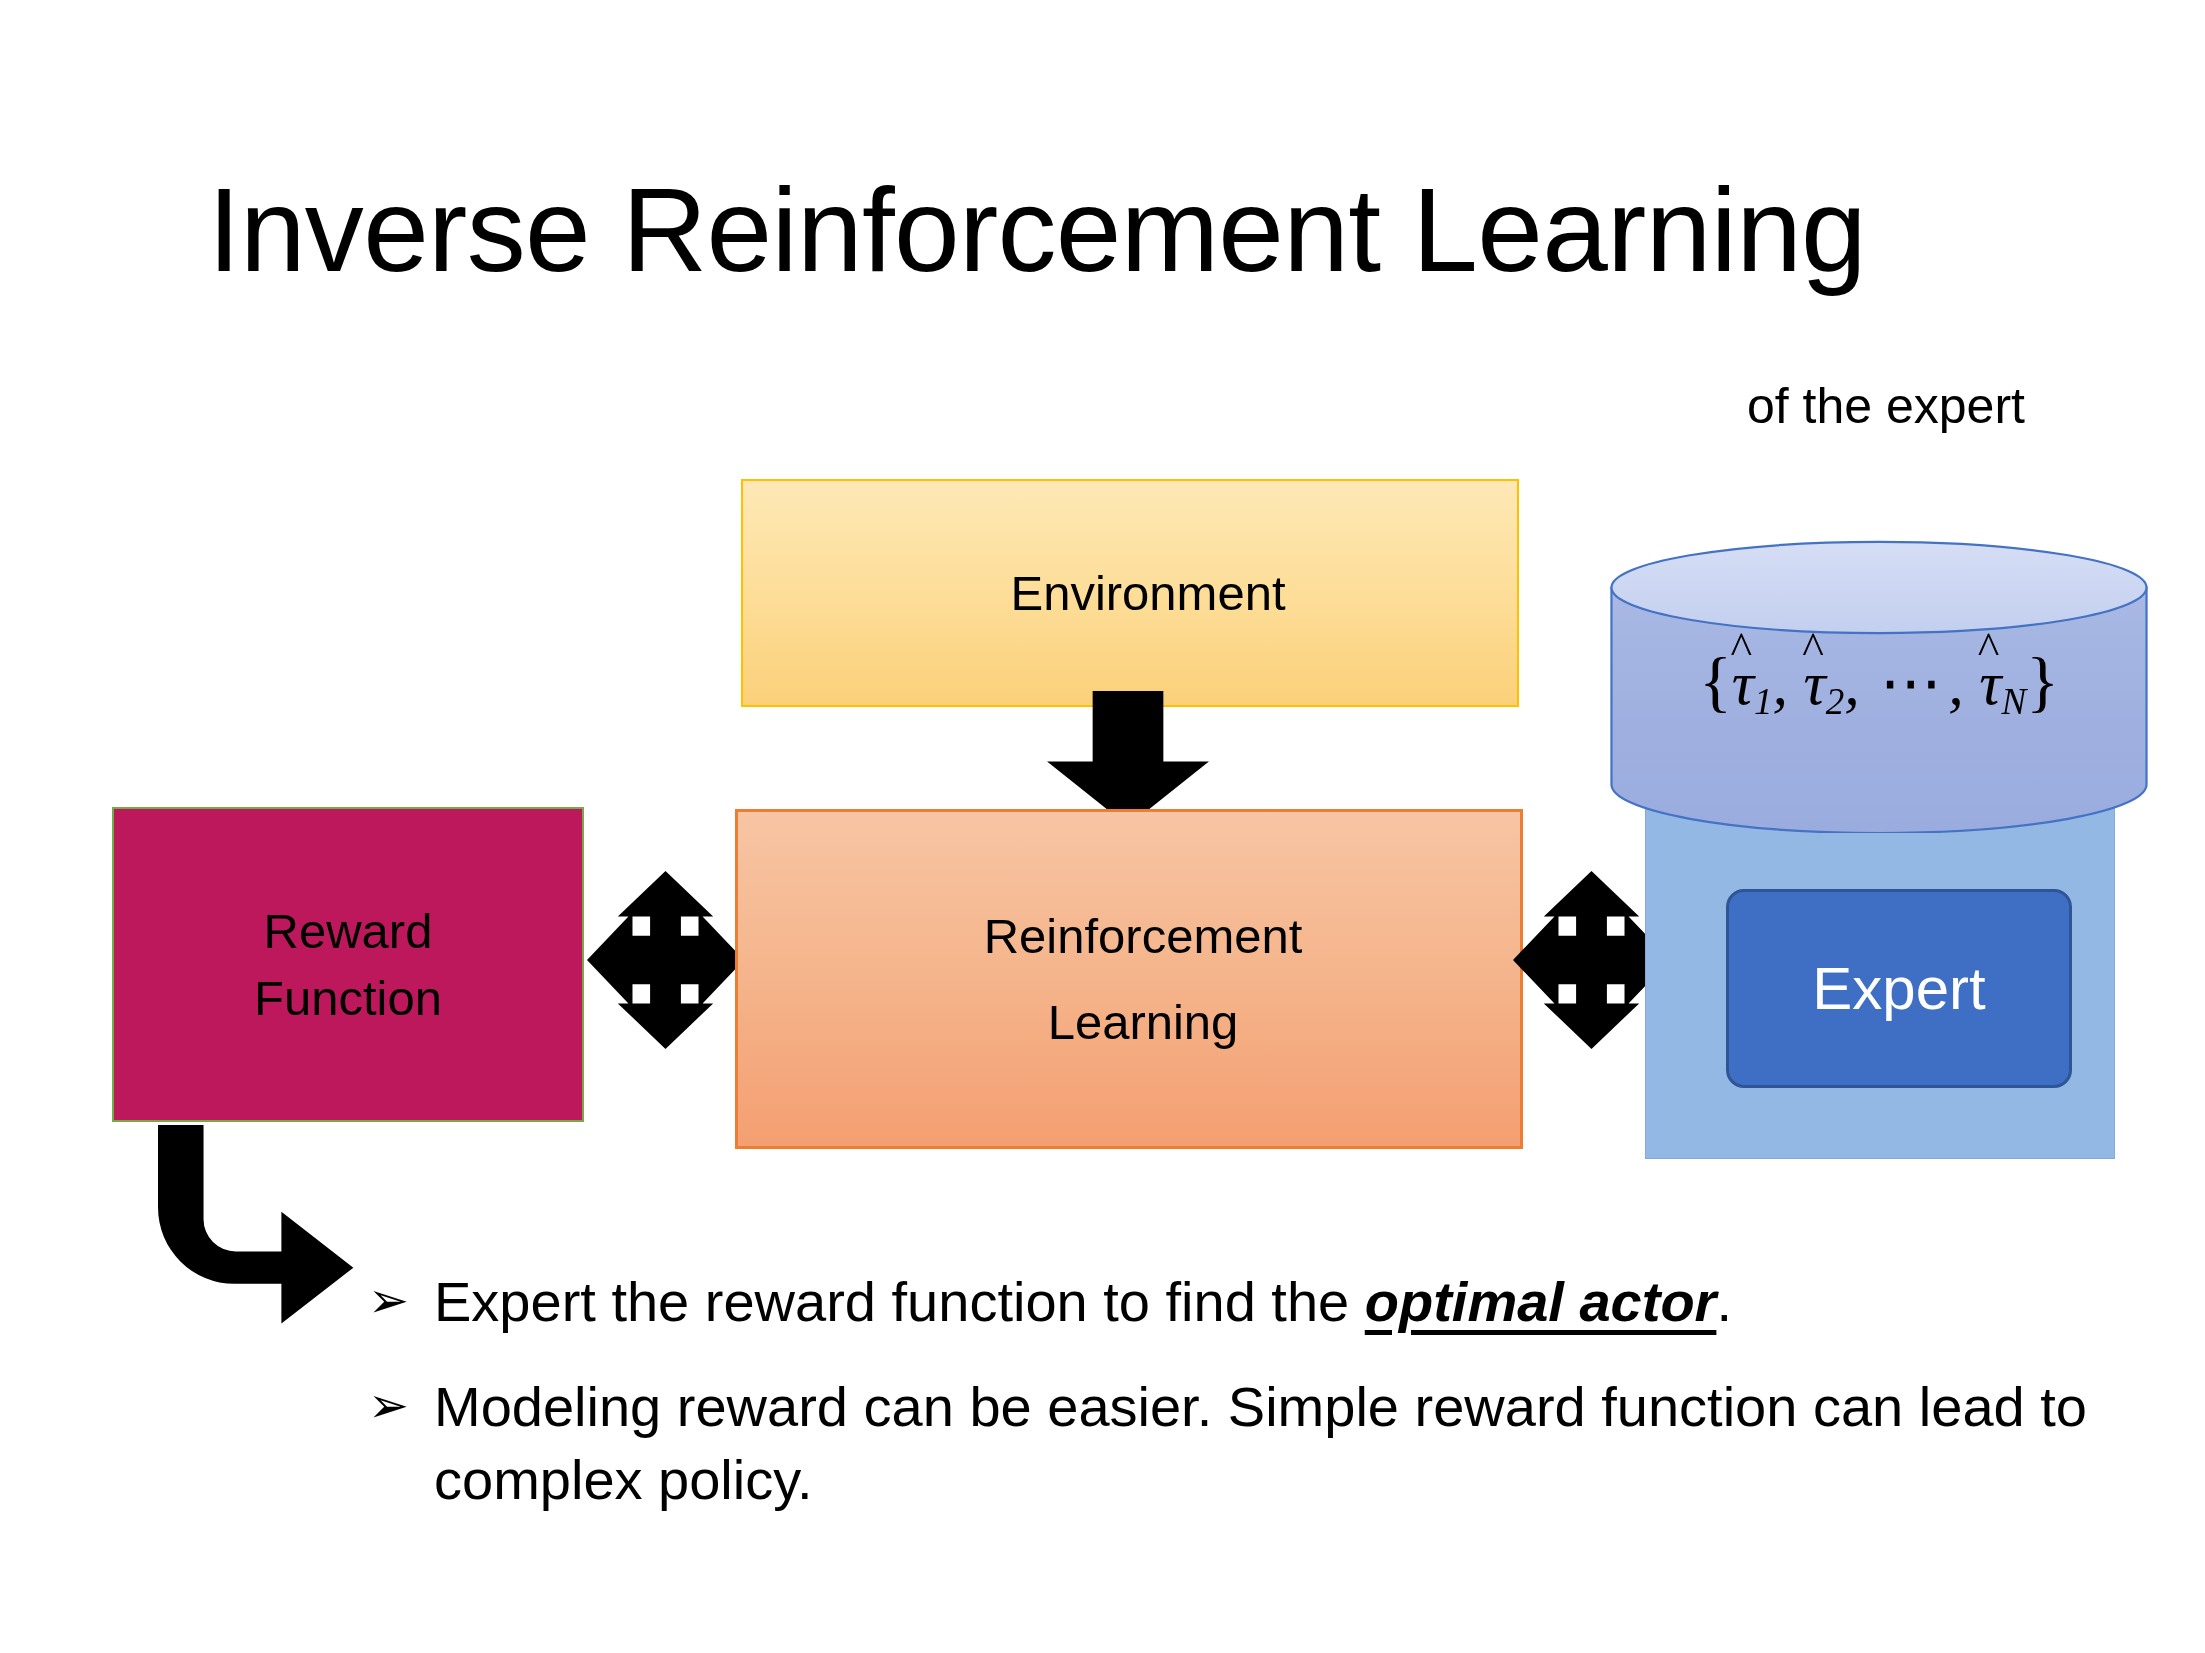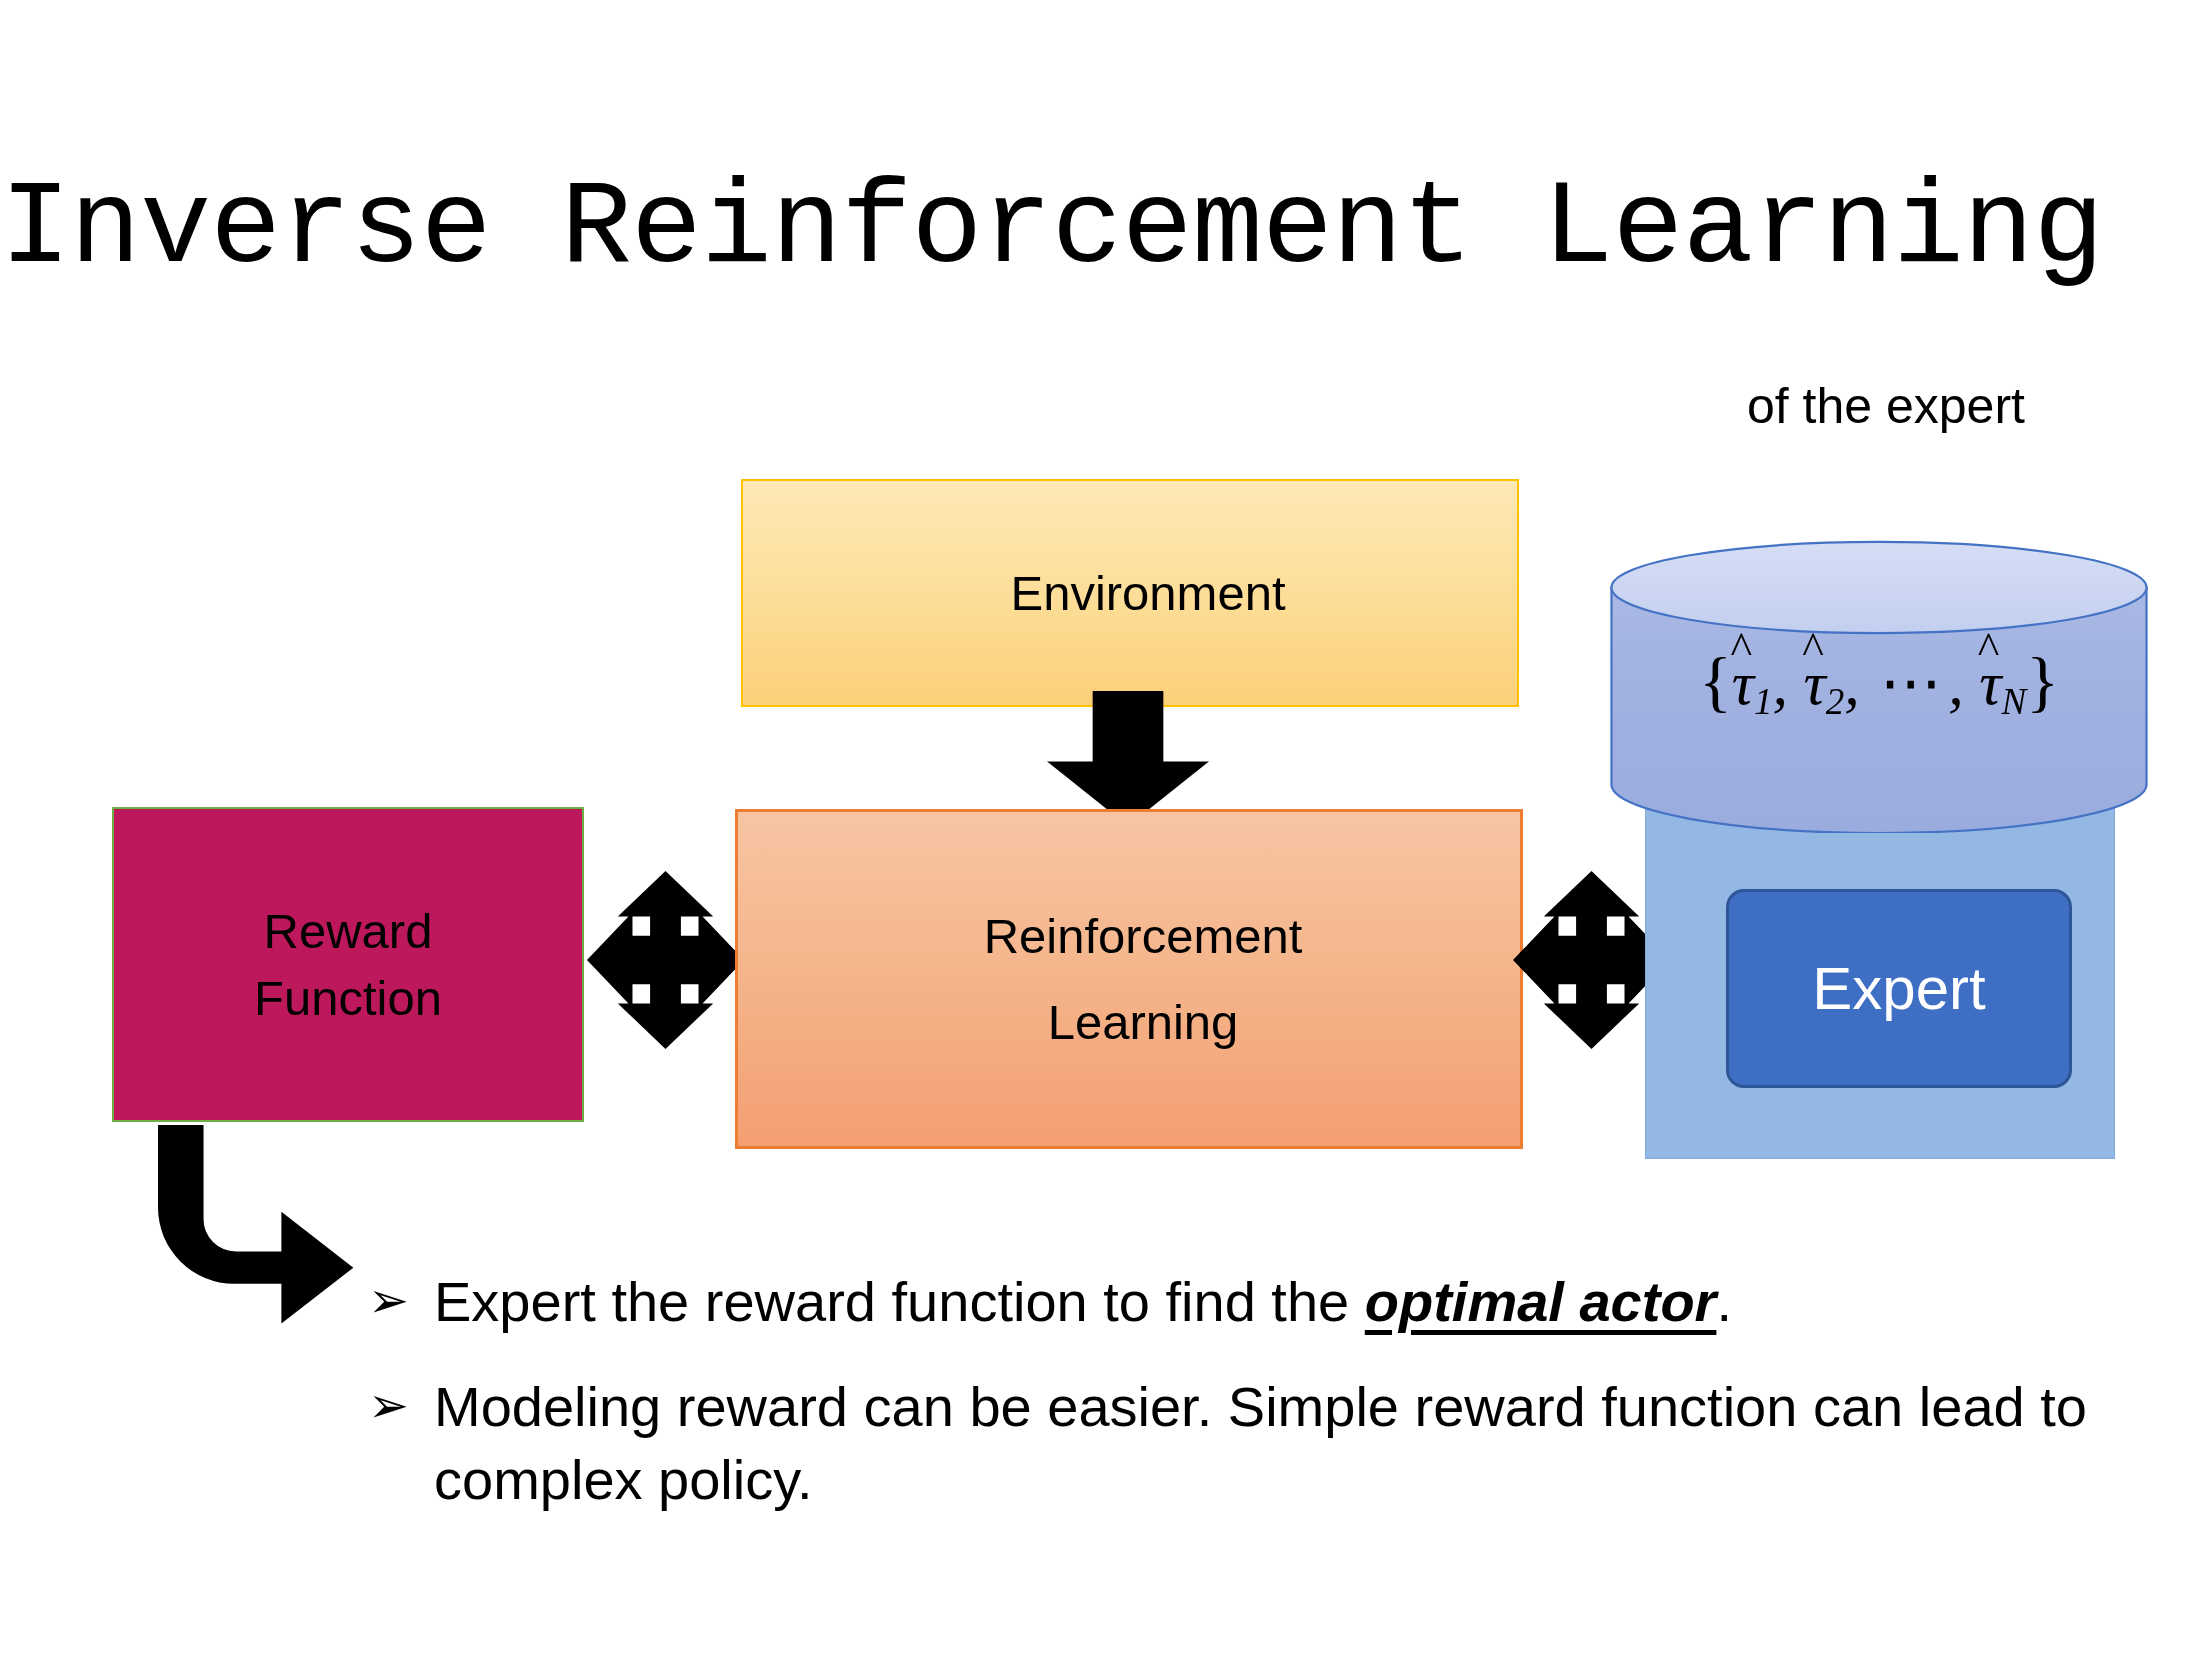--- a/index.html
+++ b/index.html
@@ -21,21 +21,20 @@
     position: absolute;
     left: 0;
     top: 171px;
     width: 1866px;
     text-align: right;
     font-size: 118px;
     line-height: 1.0;
     font-weight: 400;
     letter-spacing: -0.7px;
     white-space: nowrap;
-    font-family: Liberation Mono, monospace;
   }
 
   
   .box {
     position: absolute;
     box-sizing: border-box;
     display: flex;
     align-items: center;
     justify-content: center;
     text-align: center;

